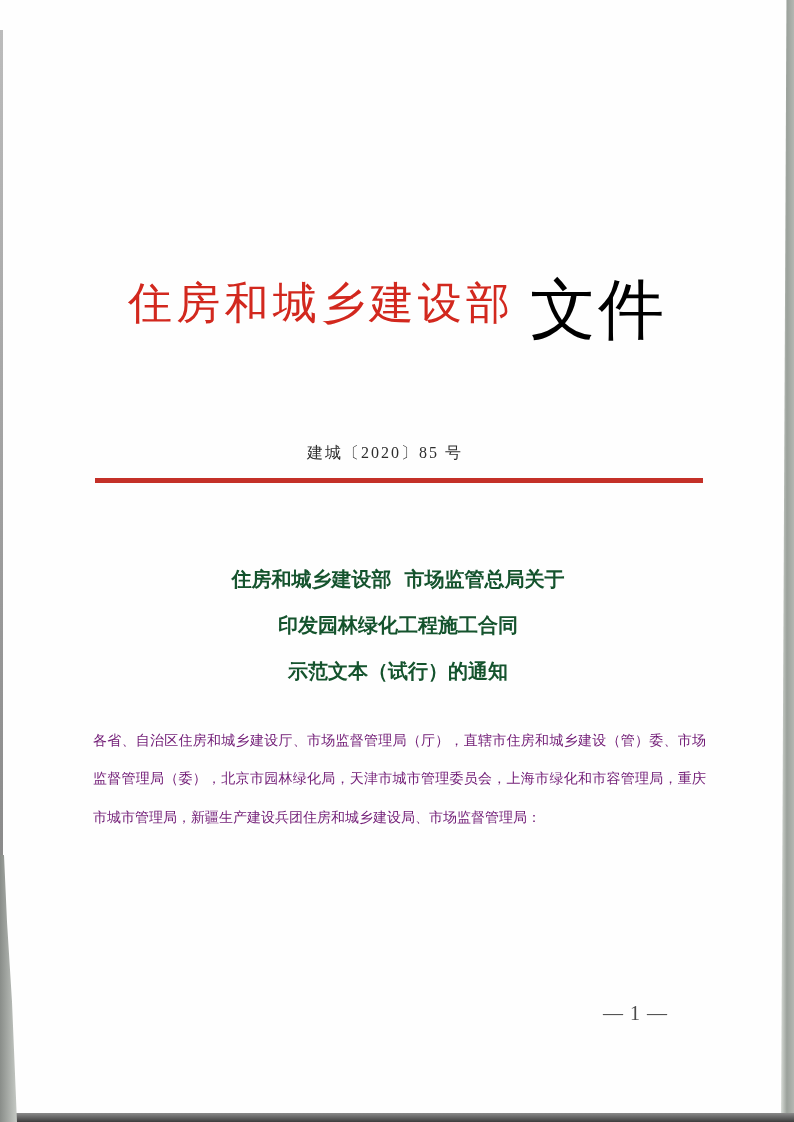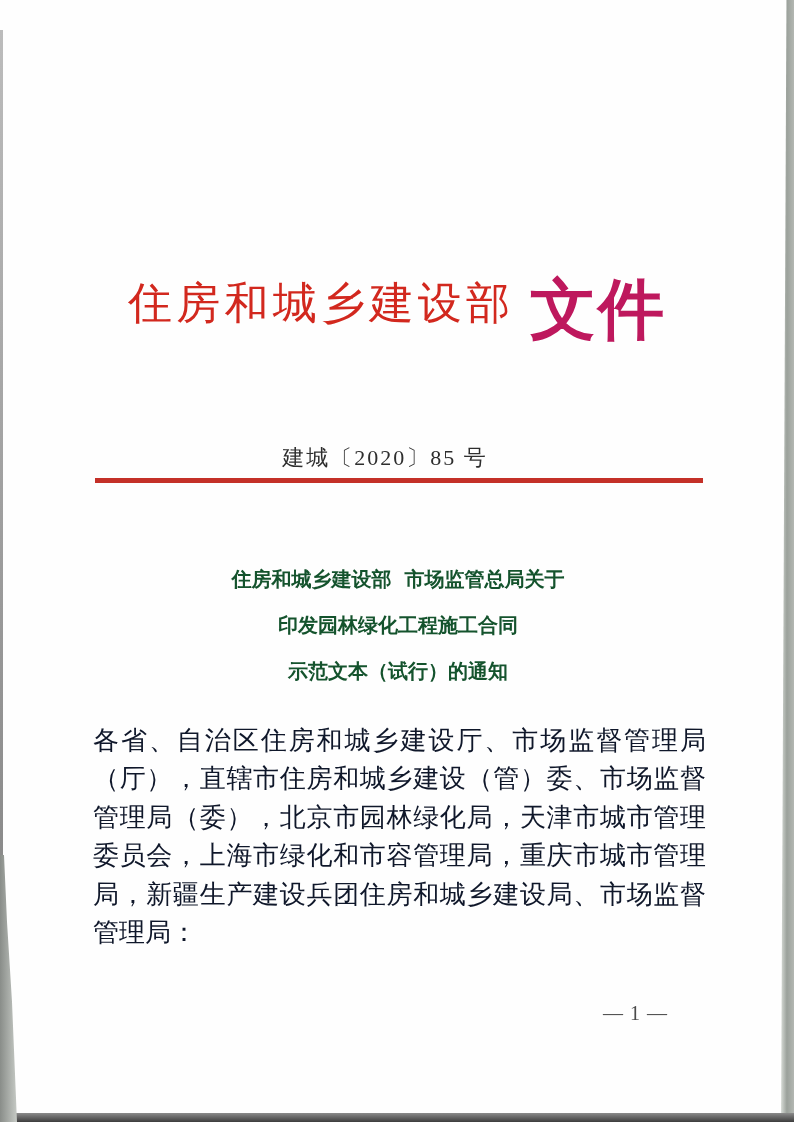--- a/index.html
+++ b/index.html
@@ -57,33 +57,33 @@
     font-size: 44px;
     font-weight: normal;
     color: #d2281e;
     line-height: 57px;
     text-align: justify;
     text-align-last: justify;
     white-space: nowrap;
   }
   .doc-suffix {
     font-size: 66px;
-    font-weight: bold;
-    color: #be185d;
+    font-weight: normal;
+    color: #000000;
     line-height: 66px;
     padding-top: 14px;
     letter-spacing: 2px;
   }
   
   .doc-number {
     position: absolute;
     top: 443px; left: 0;
     width: 770px;
     text-align: center;
-    font-size: 22px;
+    font-size: 16px;
     color: #2e2e2e;
     letter-spacing: 2px;
   }
   .red-rule {
     position: absolute;
     top: 478px; left: 95px;
     width: 608px; height: 5px;
     background: #c43028;
   }
   
@@ -96,23 +96,23 @@
     color: #14532d;
     font-size: 20px;
     line-height: 46px;
     word-spacing: 0.4em;
   }
   
   .doc-body {
     position: absolute;
     top: 722px; left: 93px;
     width: 613px;
-    font-size: 26px;
+    font-size: 14px;
     line-height: 38.4px;
-    color: #0f172a;
+    color: #701a75;
     text-align: justify;
   }
   .doc-body p.indent { text-indent: 2em; }
   .doc-body p + p { margin-top: 5px; }
   .page-number {
     position: absolute;
     top: 1002px; left: 93px;
     width: 613px;
     text-align: right;
     padding-right: 38px;

